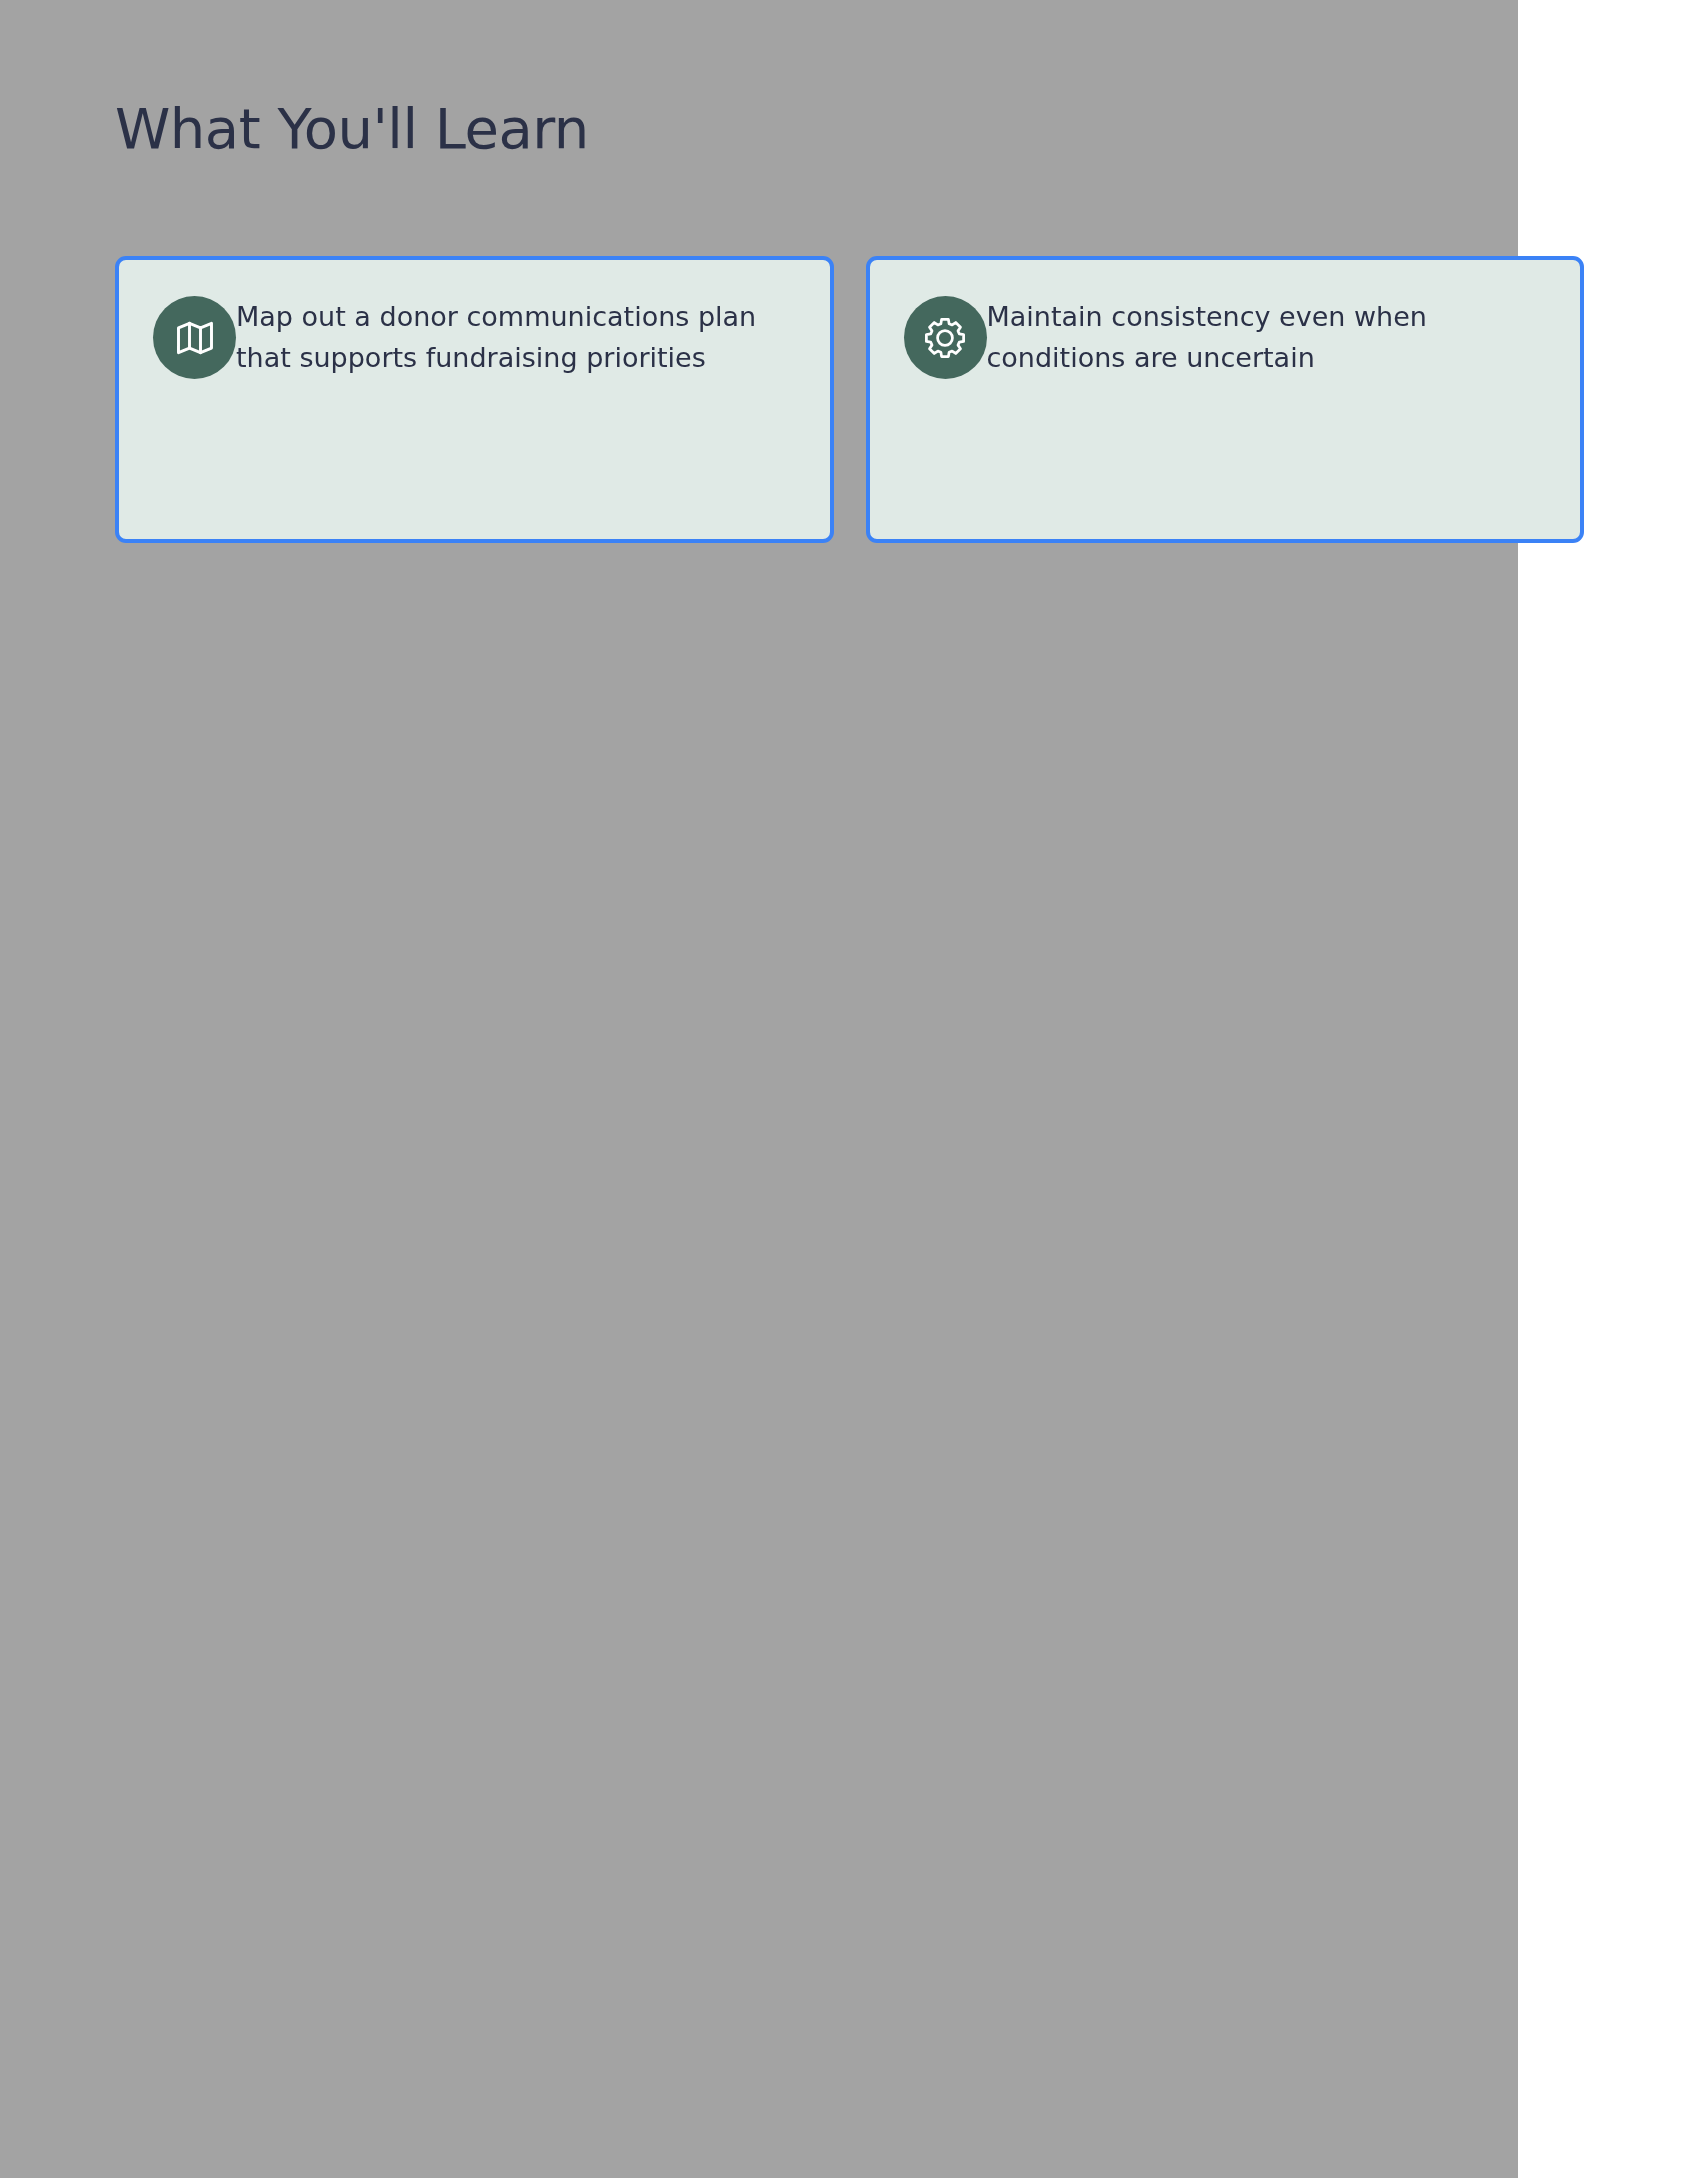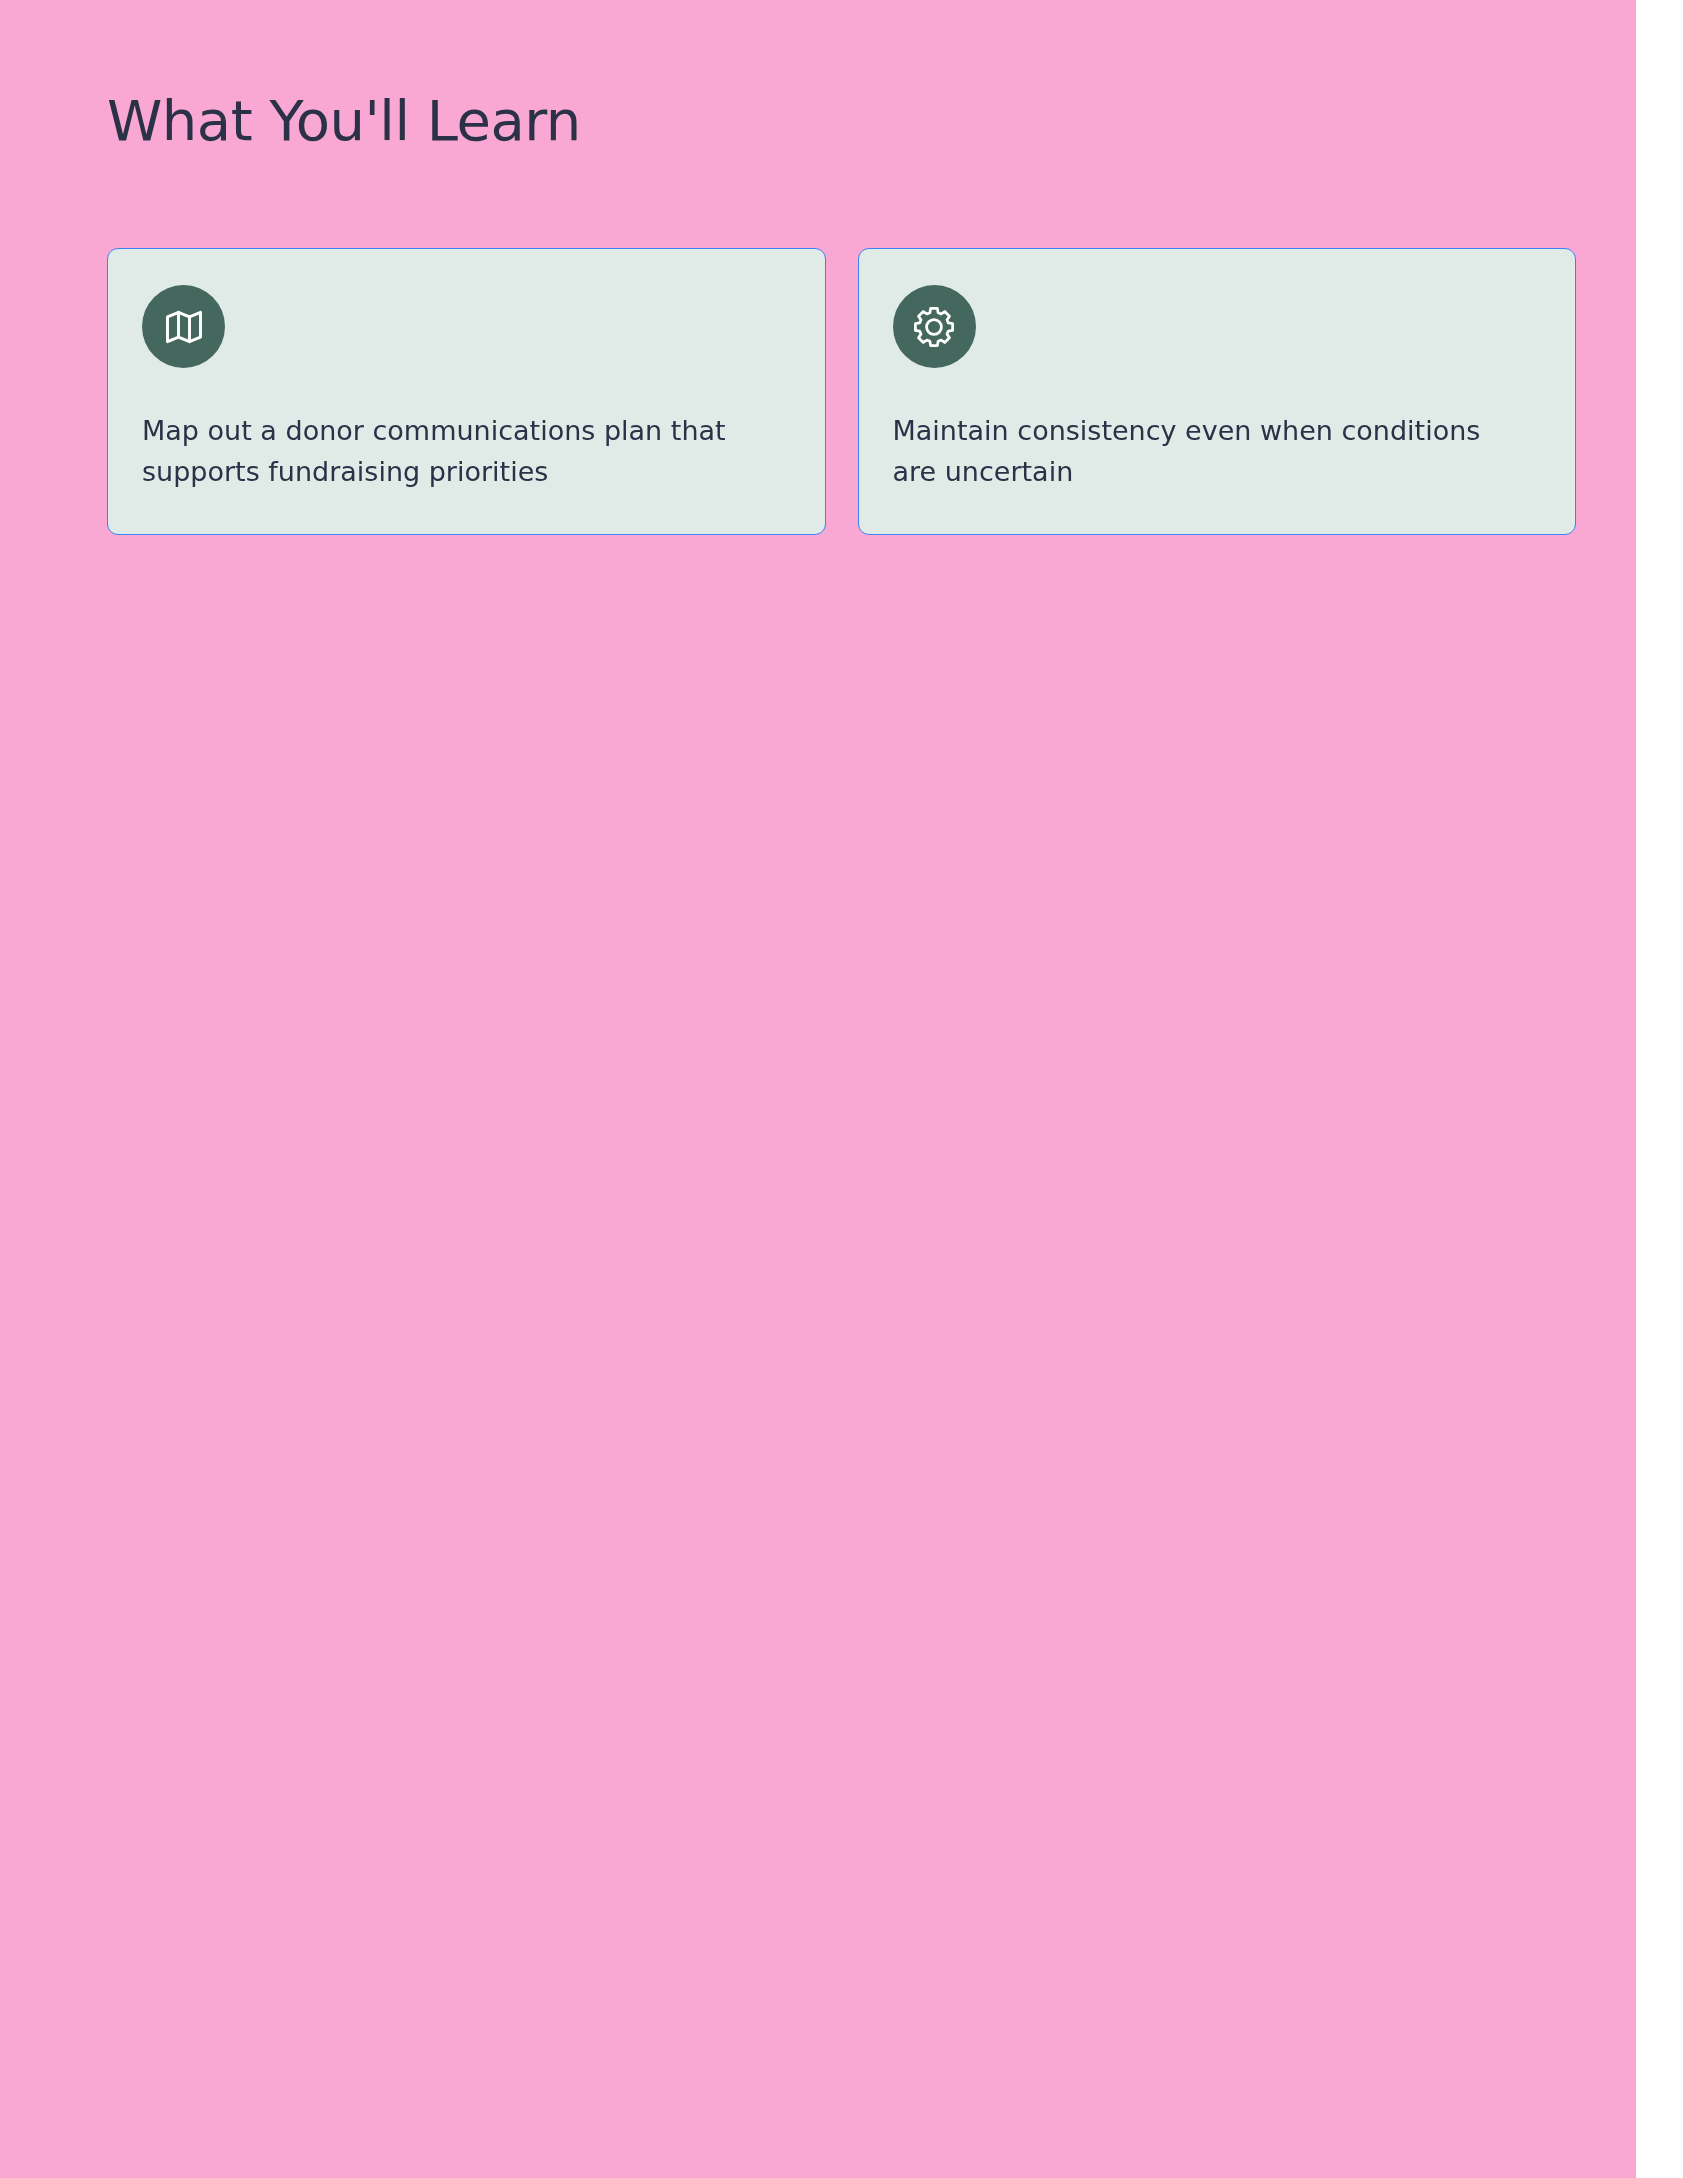--- a/index.html
+++ b/index.html
@@ -9,25 +9,25 @@
     height: 2178px;
     background: #ffffff;
   }
 
   body {
     font-family: "DejaVu Sans", "Liberation Sans", sans-serif;
     -webkit-font-smoothing: antialiased;
   }
 
   .page {
-    width: 1636px;
+    width: 1518px;
     height: 2178px;
-    padding: 0;
+    padding: 8px;
     position: relative;
-    background: #f9a8d4;
+    background: #a3a3a3;
   }
 
   .content {
     padding-left: 107px;
     padding-right: 107px;
     padding-top: 89px;
   }
 
   .section-title {
     font-size: 56px;
@@ -42,26 +42,26 @@
   .card-grid {
     display: grid;
     grid-template-columns: 1fr 1fr;
     column-gap: 32px;
     row-gap: 32px;
     width: 1469px;
   }
 
   .card {
     background: #e0eae6;
-    border: 1px solid #3b82f6;
+    border: 4px solid #3b82f6;
     border-radius: 11px;
     padding: 36px 34px 38px 34px;
     min-height: 287px;
     display: flex;
-    flex-direction: column;
+    flex-direction: row;
   }
 
   .icon-circle {
     width: 83px;
     height: 83px;
     border-radius: 50%;
     background: #44685d;
     display: flex;
     align-items: center;
     justify-content: center;

